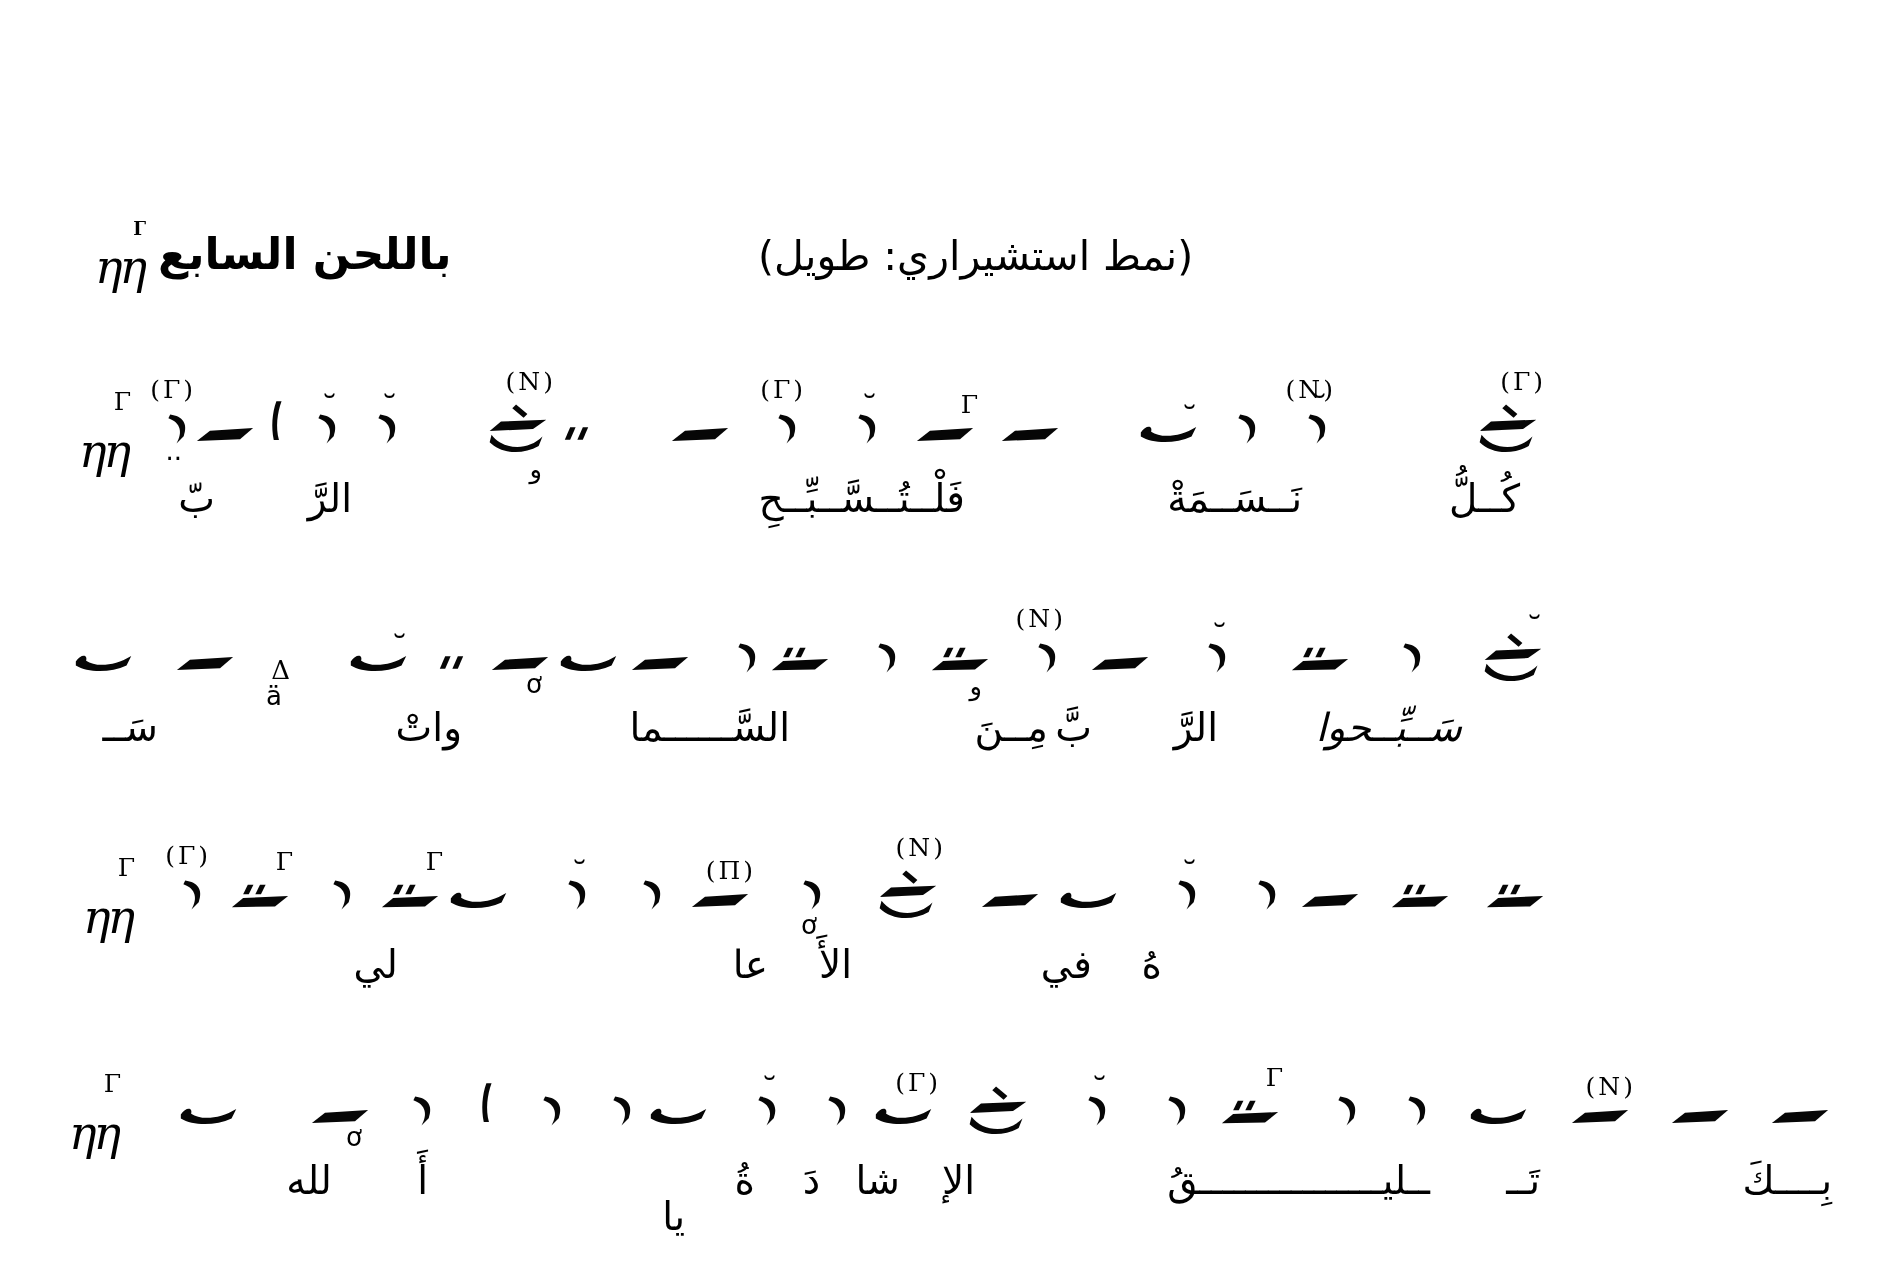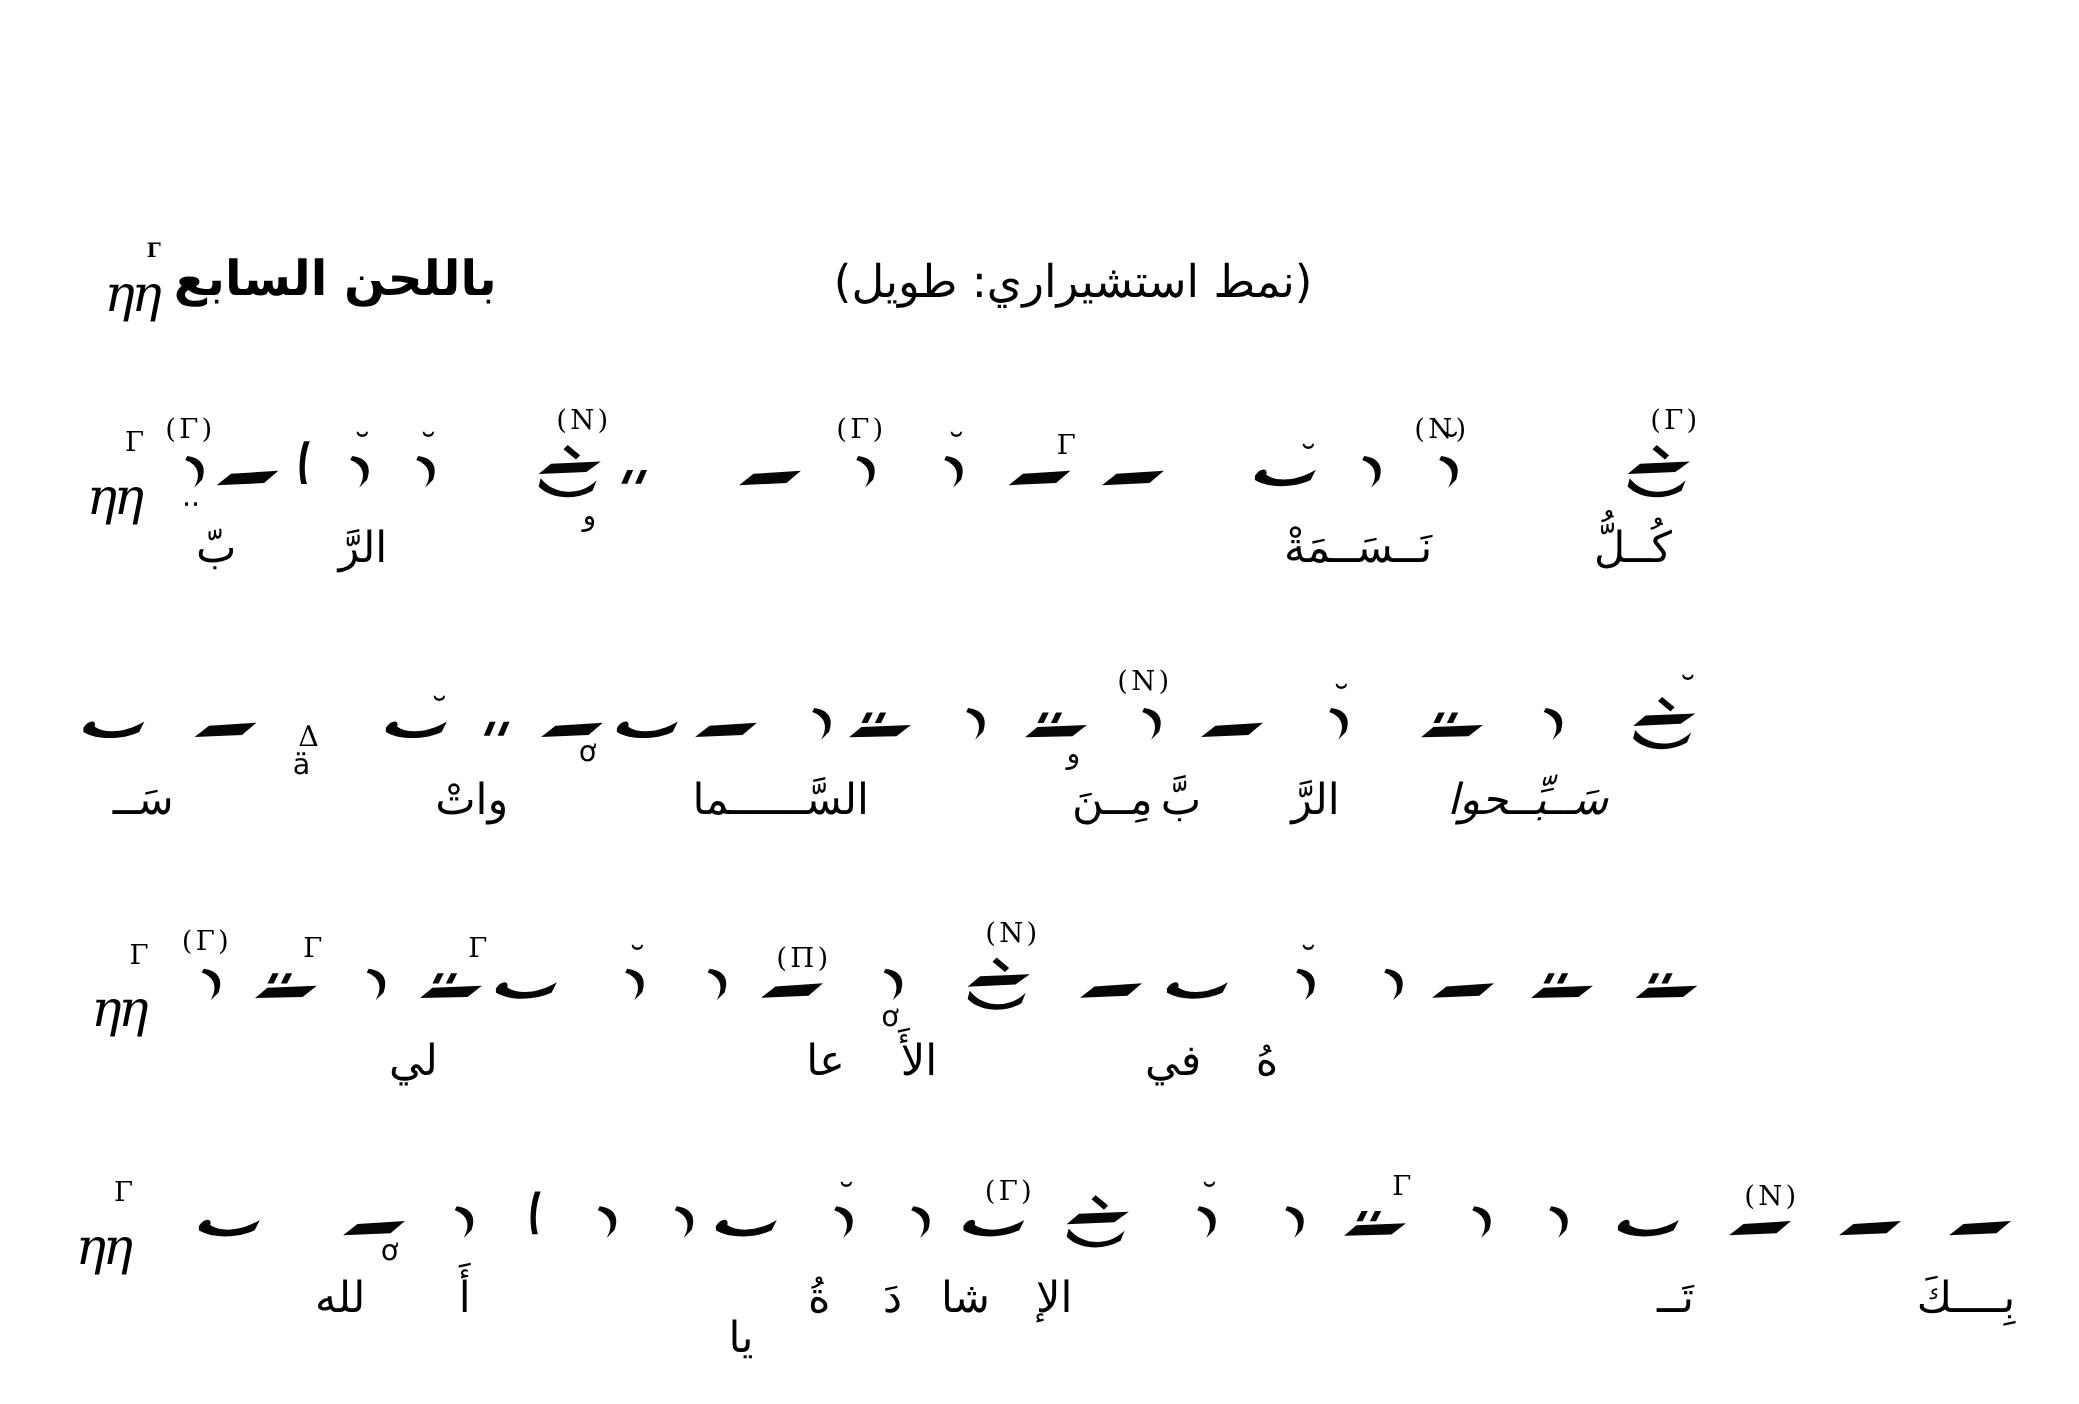--- a/index.html
+++ b/index.html
@@ -156,20 +156,21 @@
           <svg>
             <use href="#s-apo"></use>
           </svg>
           <span class="sub">··</span>
         </div>
         <div class="tok t-mart" style="right: 1762px;"><span class="mark">Γ</span><span class="mart-wrap"><span class="mart-txt">ηη</span></span></div>
       </div>
     <div class="lyrics">
         <span class="" style="right: 370px;">كُــلُّ</span>
         <span class="" style="right: 588px;">نَــسَــمَةْ</span>
+        <span class="" style="right: 925px;">فَلْــتُــسَّــبِّــحِ</span>
         <span class="" style="right: 1538px;">الرَّ</span>
         <span class="" style="right: 1675px;">بّ</span>
       </div>
   </div>
   <div class="sys" id="sys1">
     <div class="neumes">
         <div class="tok t-big" style="right: 345px;">
           <span class="breve">˘</span>
           <svg>
             <use href="#s-big"></use>
@@ -486,20 +487,21 @@
         <div class="tok t-pet" style="right: 1650px;">
           <svg>
             <use href="#s-pet"></use>
           </svg>
         </div>
         <div class="tok t-mart" style="right: 1772px;"><span class="mark">Γ</span><span class="mart-wrap"><span class="mart-txt">ηη</span></span></div>
       </div>
     <div class="lyrics">
         <span class="" style="right: 58px;">بِــــكَ</span>
         <span class="" style="right: 350px;">تَــ</span>
+        <span class="" style="right: 460px;">ــليــــــــــــــــقُ</span>
         <span class="" style="right: 915px;">الإ</span>
         <span class="" style="right: 990px;">شا</span>
         <span class="" style="right: 1070px;">دَ</span>
         <span class="" style="right: 1135px;">ةُ</span>
         <span class="" style="right: 1205px; margin-top: 36px;">يا</span>
         <span class="" style="right: 1462px;">أَ</span>
         <span class="" style="right: 1558px;">لله</span>
       </div>
   </div>
 

